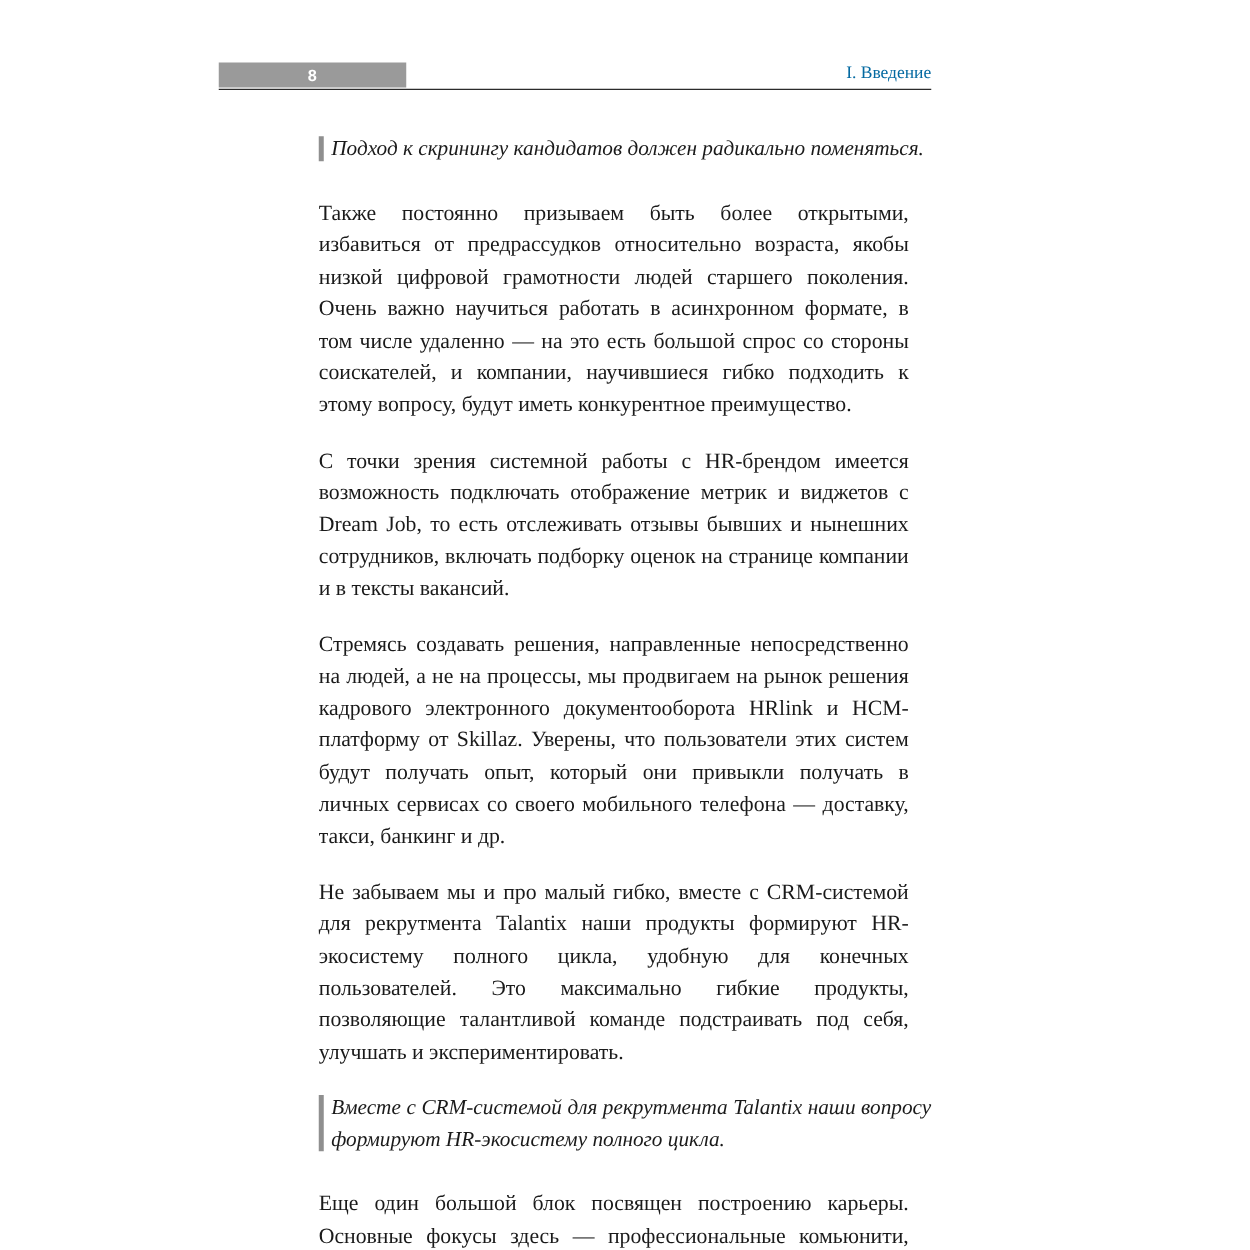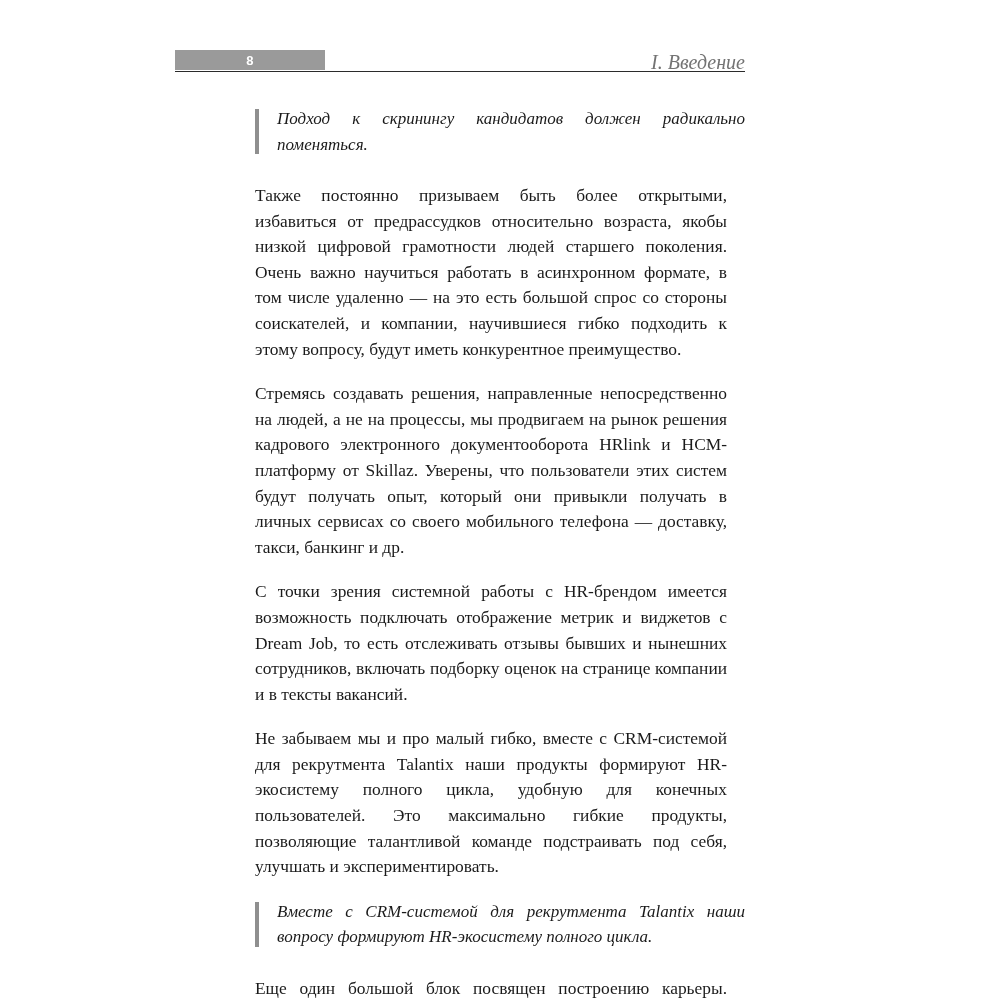--- a/index.html
+++ b/index.html
@@ -40,25 +40,24 @@
   }
   .page-number {
     color: #ffffff;
     font-family: "Liberation Sans", sans-serif;
     font-size: 13px;
     font-weight: bold;
     letter-spacing: 0.5px;
   }
   .header-title {
     font-family: "Liberation Serif", serif;
-    font-size: 20px;
-    color: #737373;
+    font-size: 14px;
+    color: #0369a1;
     padding-top: 1px;
     white-space: nowrap;
-    font-style: italic;
   }
   .header-rule {
     position: absolute;
     left: 175px;
     top: 71px;
     width: 570px;
     height: 1px;
     background: #2b2b2b;
   }
   
@@ -73,21 +72,21 @@
     font-size: 17.4px;
     line-height: 25.6px;
     text-align: justify;
     text-indent: 0;
     hyphens: auto;
     -webkit-hyphens: auto;
   }
   .pull-quote {
     position: relative;
     margin: 0 0 26px 0;
-    padding-left: 22px;
+    padding-left: 10px;
   }
   .pull-quote .bar {
     position: absolute;
     left: 0;
     top: 3px;
     bottom: 3px;
     width: 4px;
     background: #8f8f8f;
   }
   .pull-quote .qtext {
@@ -114,22 +113,22 @@
   <div class="content">
 
     <div class="spacer-top"></div>
 
     <div class="pull-quote">
       <div class="bar"></div>
       <div class="qtext">Подход к скринингу кандидатов должен радикально поменяться.</div>
     </div>
 
     <p class="para">Также постоянно призываем быть более открытыми, избавиться от предрассудков относительно возраста, якобы низкой цифровой грамотности людей старшего поколения. Очень важно научиться работать в асинхронном формате, в том числе удаленно — на это есть большой спрос со стороны соискателей, и компании, научившиеся гибко подходить к этому вопросу, будут иметь конкурентное преимущество.</p>
+    <p class="para">С точки зрения системной работы с HR-брендом имеется возможность подключать отображение метрик и виджетов с Dream Job, то есть отслеживать отзывы бывших и нынешних сотрудников, включать подборку оценок на странице компании и в тексты вакансий.</p>
     <p class="para">Стремясь создавать решения, направленные непосредственно на людей, а не на процессы, мы продвигаем на рынок решения кадрового электронного документооборота HRlink и HCM-платформу от Skillaz. Уверены, что пользователи этих систем будут получать опыт, который они привыкли получать в личных сервисах со своего мобильного телефона — доставку, такси, банкинг и др.</p>
-    <p class="para">С точки зрения системной работы с HR-брендом имеется возможность подключать отображение метрик и виджетов с Dream Job, то есть отслеживать отзывы бывших и нынешних сотрудников, включать подборку оценок на странице компании и в тексты вакансий.</p>
     <p class="para">Не забываем мы и про малый гибко, вместе с CRM-системой для рекрутмента Talantix наши продукты формируют HR-экосистему полного цикла, удобную для конечных пользователей. Это максимально гибкие продукты, позволяющие талантливой команде подстраивать под себя, улучшать и экспериментировать.</p>
 
     <div class="pull-quote">
       <div class="bar"></div>
       <div class="qtext">Вместе с CRM-системой для рекрутмента Talantix наши вопросу формируют HR-экосистему полного цикла.</div>
     </div>
 
     <p class="para">Еще один большой блок посвящен построению карьеры. Основные фокусы здесь — профессиональные комьюнити, замена</p>
 
   </div>

